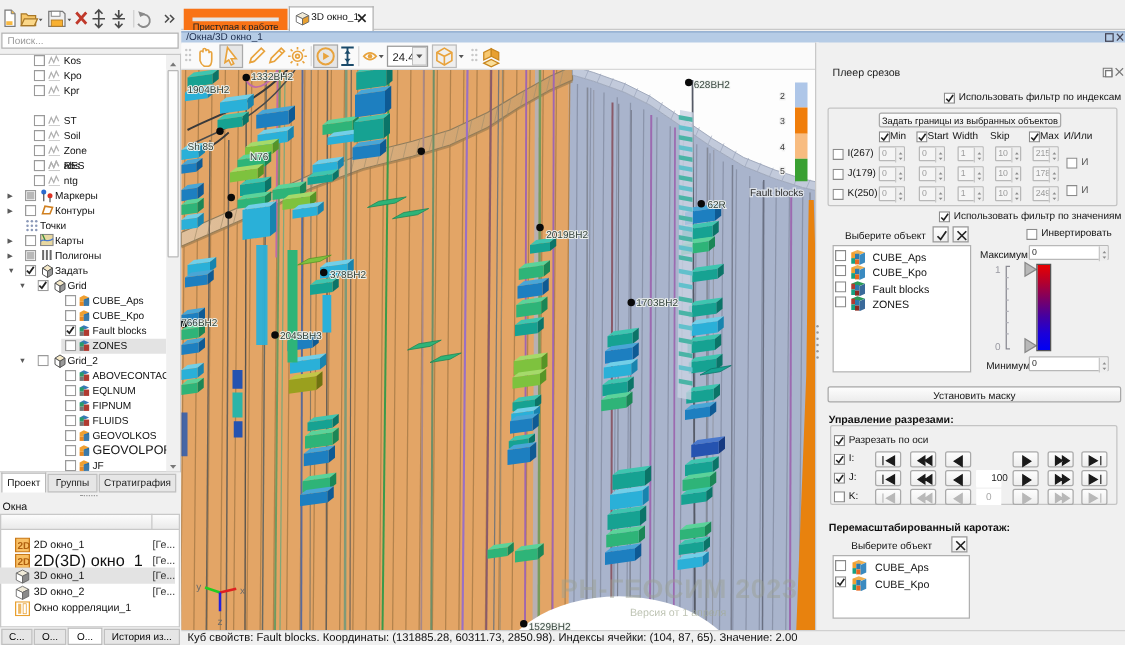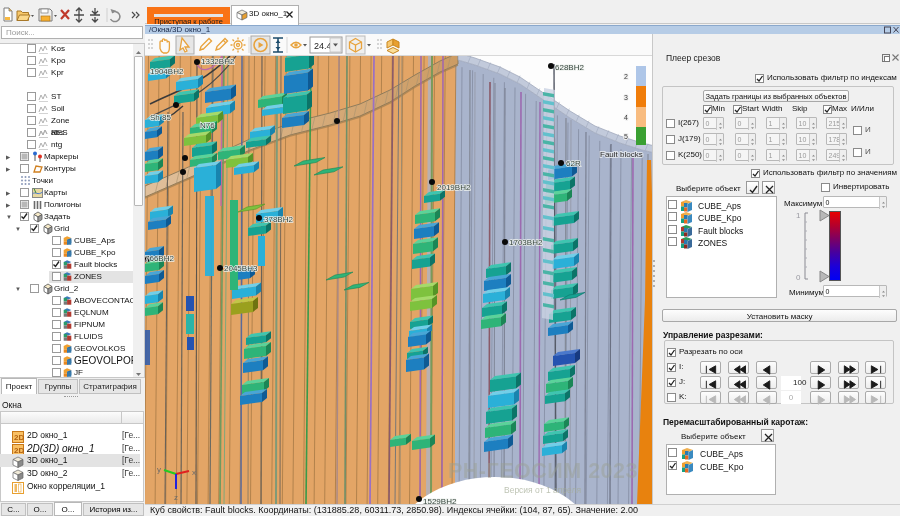--- a/index.html
+++ b/index.html
@@ -398,21 +398,21 @@
         <text x="2" y="9" font-size="8" font-weight="bold" fill="#b06010" font-family="Liberation Sans">2D</text>
       </svg></span>
     <span style="position:absolute;left:27px;top:0;font-size:8.5px;line-height:13px;color:#111;white-space:nowrap;">2D окно_1</span>
     <span style="position:absolute;left:122px;top:0;font-size:8.5px;line-height:13px;color:#333;">[Ге...</span>
   </div>
 <div style="position:absolute;left:0;top:441.7px;width:140px;height:12.6px;">
     <span style="position:absolute;left:12px;top:0px;"><svg width="12" height="12" viewBox="0 0 12 12">
         <rect x="0.5" y="0.5" width="11" height="11" fill="#f9c064" stroke="#c87818"></rect>
         <text x="2" y="9" font-size="8" font-weight="bold" fill="#b06010" font-family="Liberation Sans">2D</text>
       </svg></span>
-    <span style="position:absolute;left:27px;top:0;font-size:10px;line-height:13px;color:#111;white-space:nowrap;font-style:italic;">2D(3D) окно_1</span>
+    <span style="position:absolute;left:27px;top:0;font-size:13px;line-height:13px;color:#111;white-space:nowrap;">2D(3D) окно_1</span>
     <span style="position:absolute;left:122px;top:0;font-size:8.5px;line-height:13px;color:#333;">[Ге...</span>
   </div>
 <div style="position:absolute;left:0;top:454.4px;width:140px;height:12.6px;background:#e3e3e3;">
     <span style="position:absolute;left:12px;top:0px;"><svg width="12" height="12" viewBox="0 0 12 12">
         <polygon points="1,3.5 6,1 11,3.5 6,6" fill="#f0ead8" stroke="#666" stroke-width="0.7"></polygon>
         <polygon points="1,3.5 6,6 6,11.5 1,9" fill="#fff" stroke="#666" stroke-width="0.7"></polygon>
         <polygon points="11,3.5 6,6 6,11.5 11,9" fill="#8a8a8a" stroke="#666" stroke-width="0.7"></polygon>
       </svg></span>
     <span style="position:absolute;left:27px;top:0;font-size:8.5px;line-height:13px;color:#111;white-space:nowrap;">3D окно_1</span>
     <span style="position:absolute;left:122px;top:0;font-size:8.5px;line-height:13px;color:#333;">[Ге...</span>

